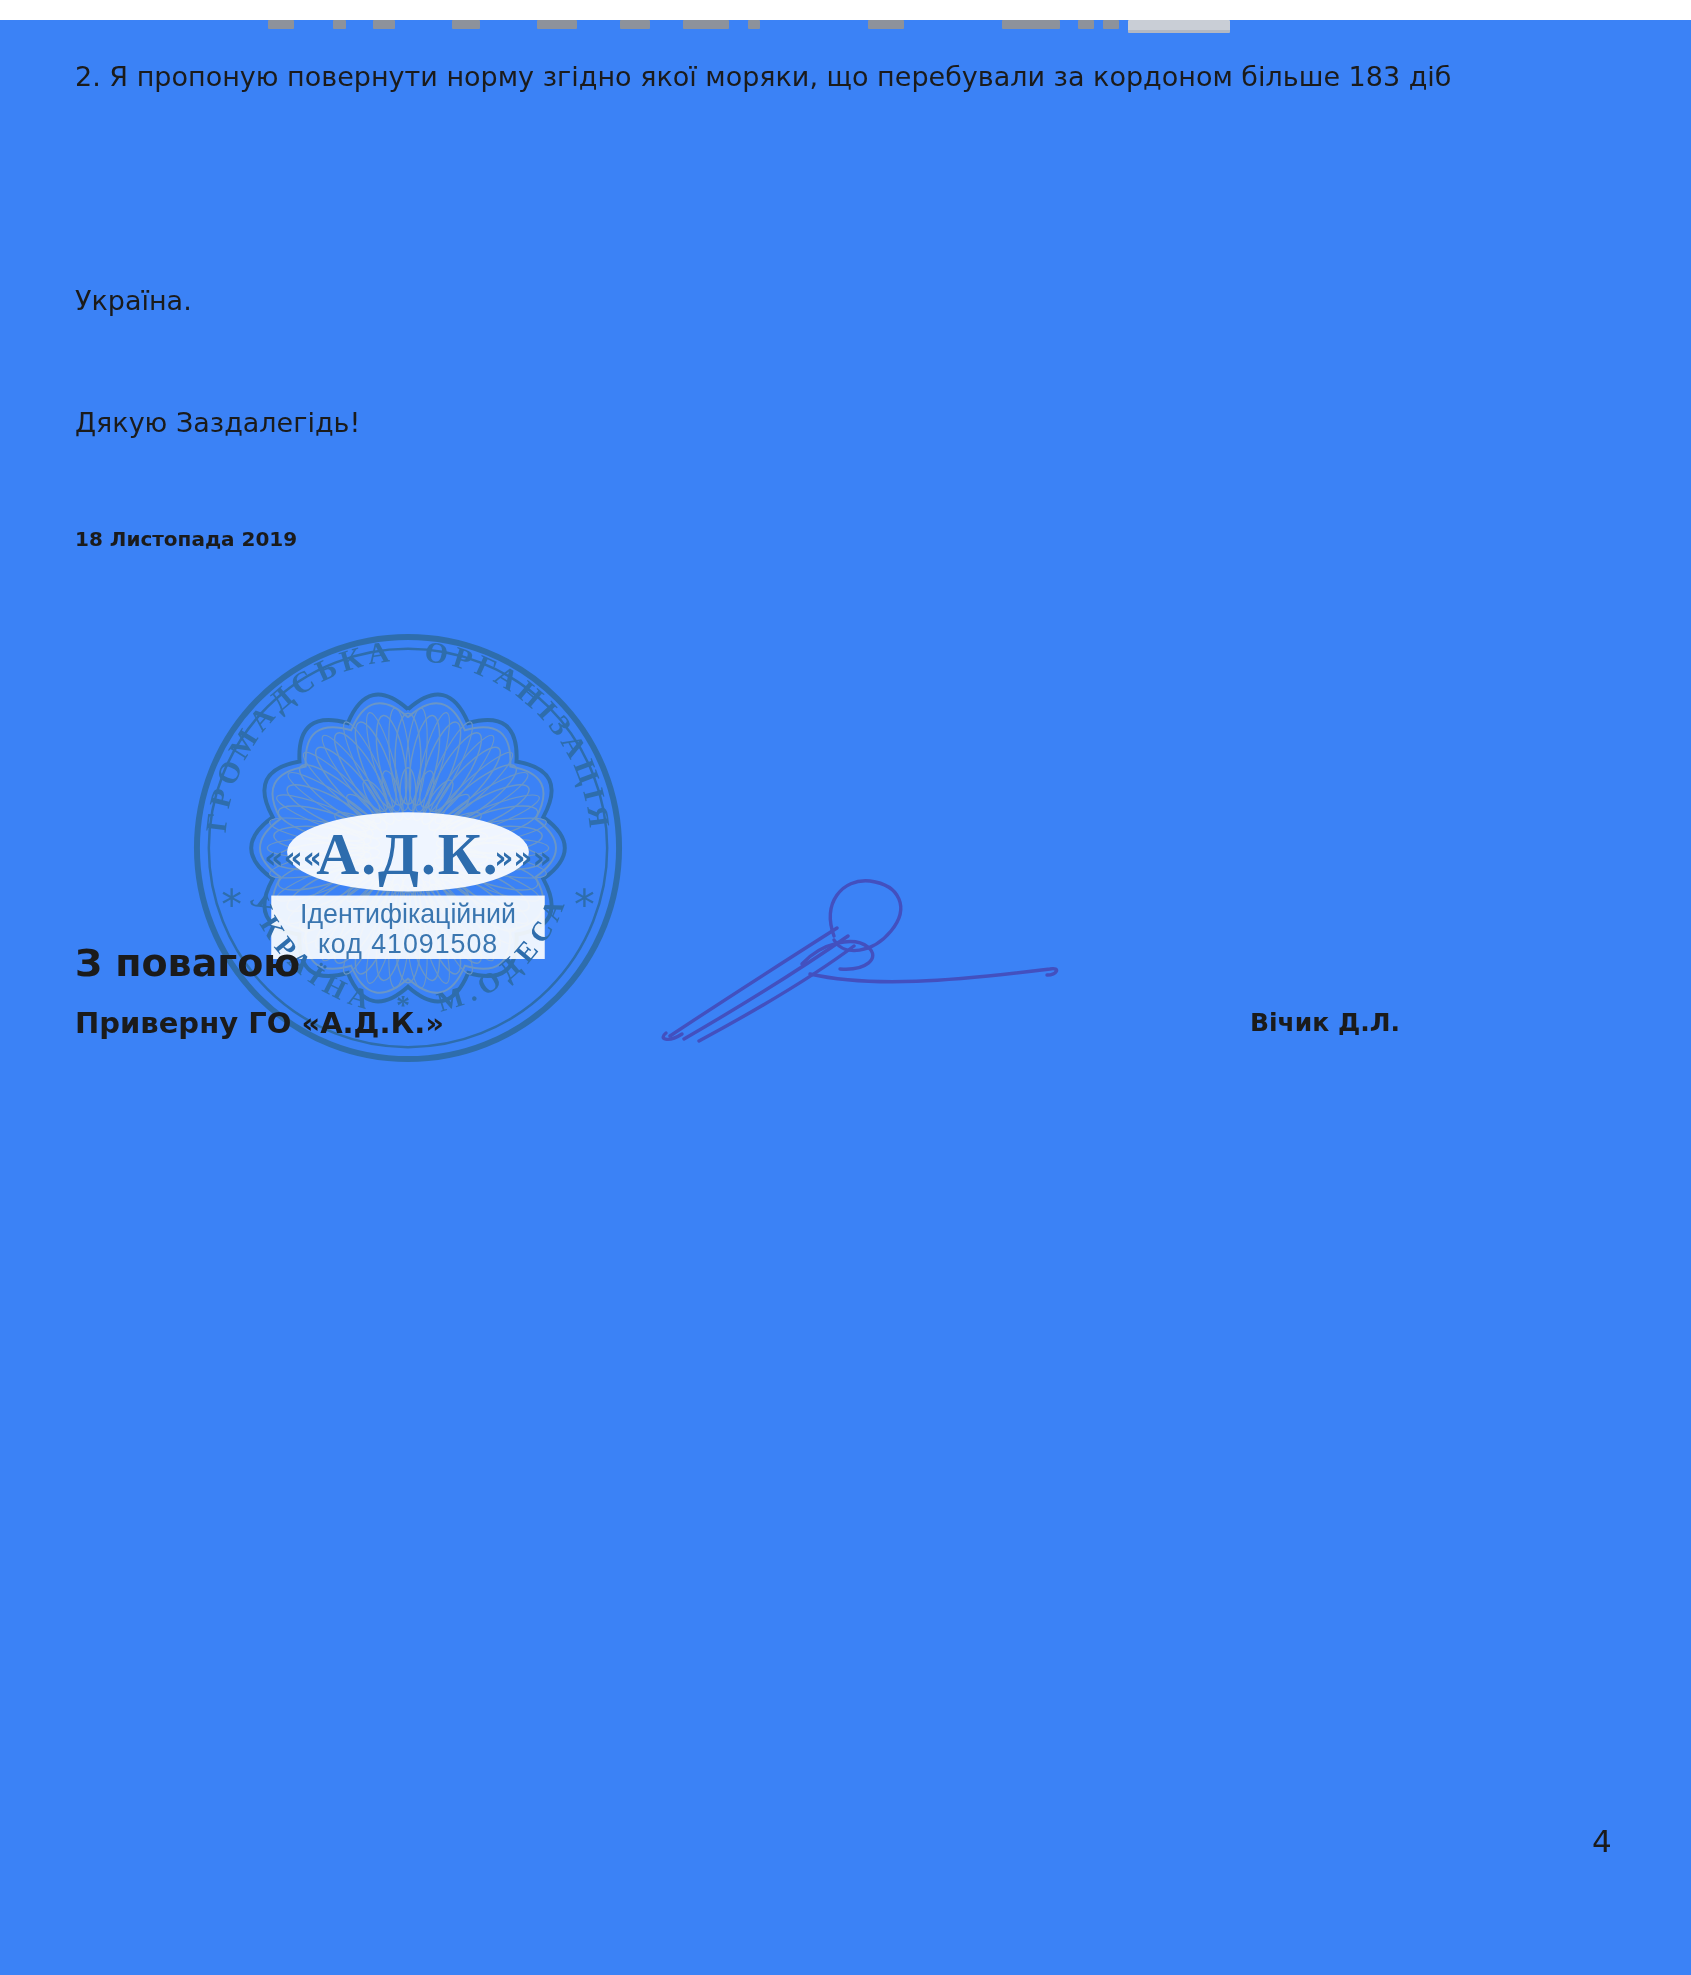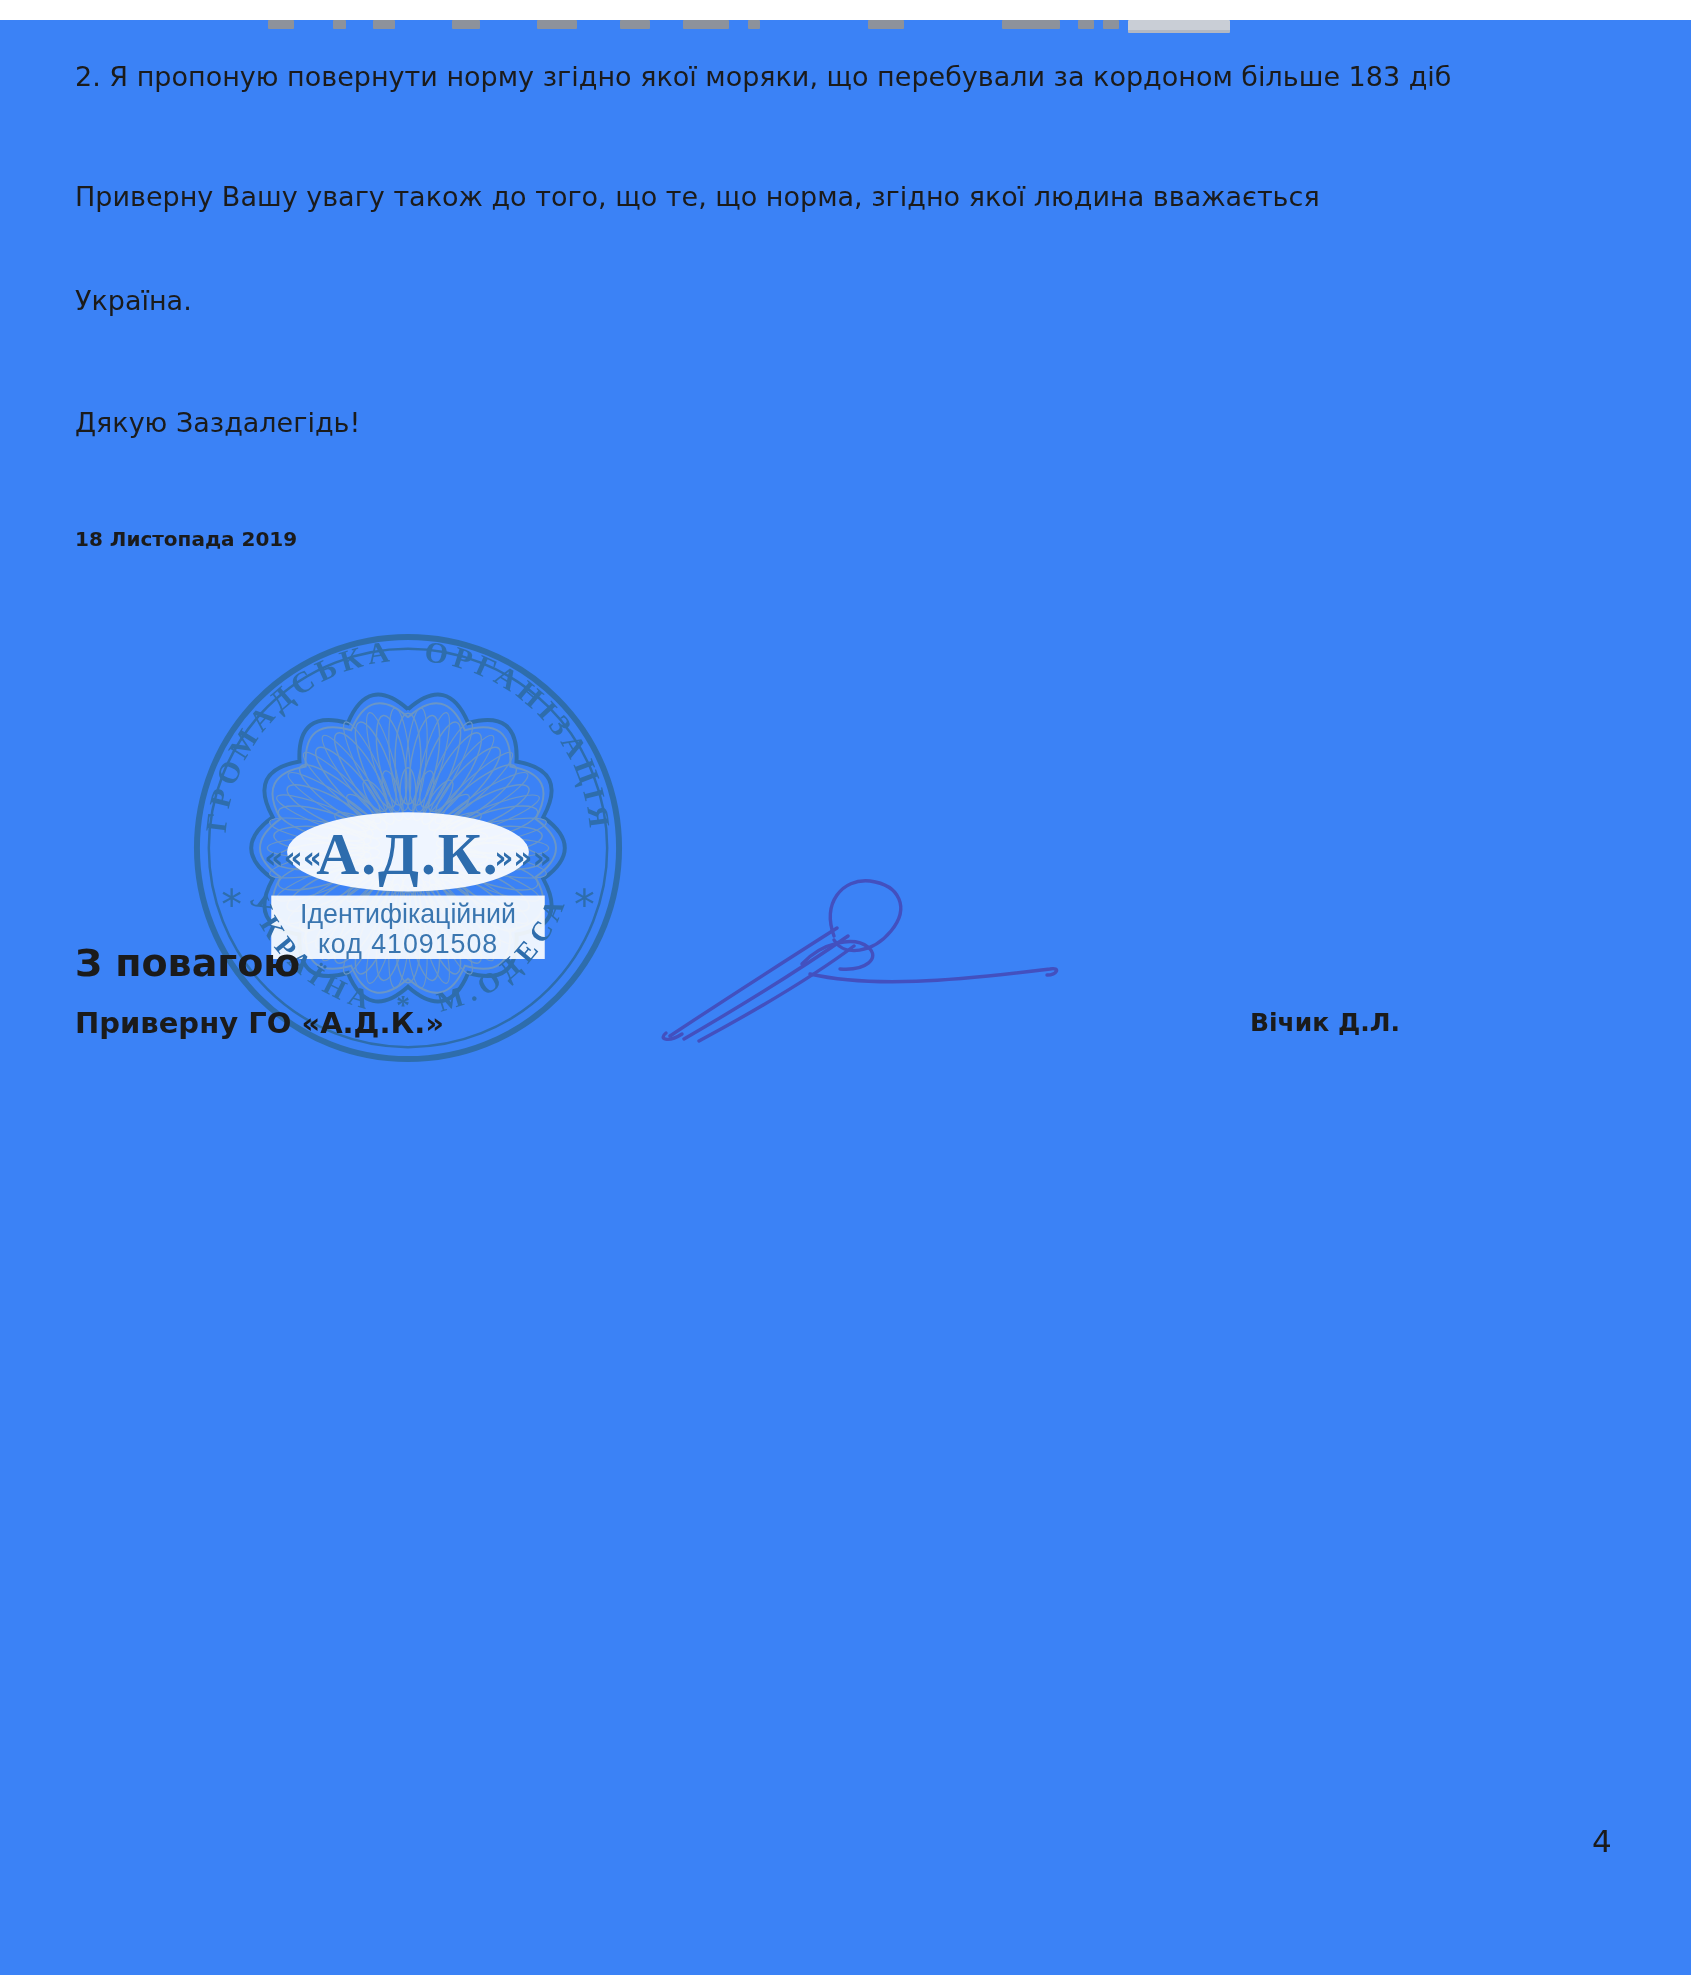--- a/index.html
+++ b/index.html
@@ -41,21 +41,20 @@
       <div class="frag" style="left: 748px; width: 12px;"></div>
       <div class="frag" style="left: 868px; width: 36px;"></div>
       <div class="frag" style="left: 1002px; width: 58px;"></div>
       <div class="frag" style="left: 1078px; width: 16px;"></div>
       <div class="frag" style="left: 1103px; width: 16px;"></div>
       <div class="frag block" style="left: 1128px; width: 102px;"></div>
     </div>
 
   <div class="txt" style="left:75px;top:40px">2. Я пропоную повернути норму згідно якої моряки, що перебували за кордоном більше 183 діб</div>
 
-  <div class="txt" style="left:75px;top:160px">Приверну Вашу увагу також до того, що те, що норма, згідно якої людина вважається</div>
   <div class="txt" style="left:75px;top:264px">Україна.</div>
 
   <div class="txt" style="left:75px;top:386px">Дякую Заздалегідь!</div>
 
   <div class="txt bold" style="left:75px;top:502px;font-size:20px">18 Листопада 2019</div>
 
   <div id="stamp-box">
     <svg width="436" height="436" viewBox="0 0 440 440" xmlns="http://www.w3.org/2000/svg">
       <defs>
         <path id="arcTop" d="M 38 242 A 184 184 0 1 1 402 242" fill="none"></path>

